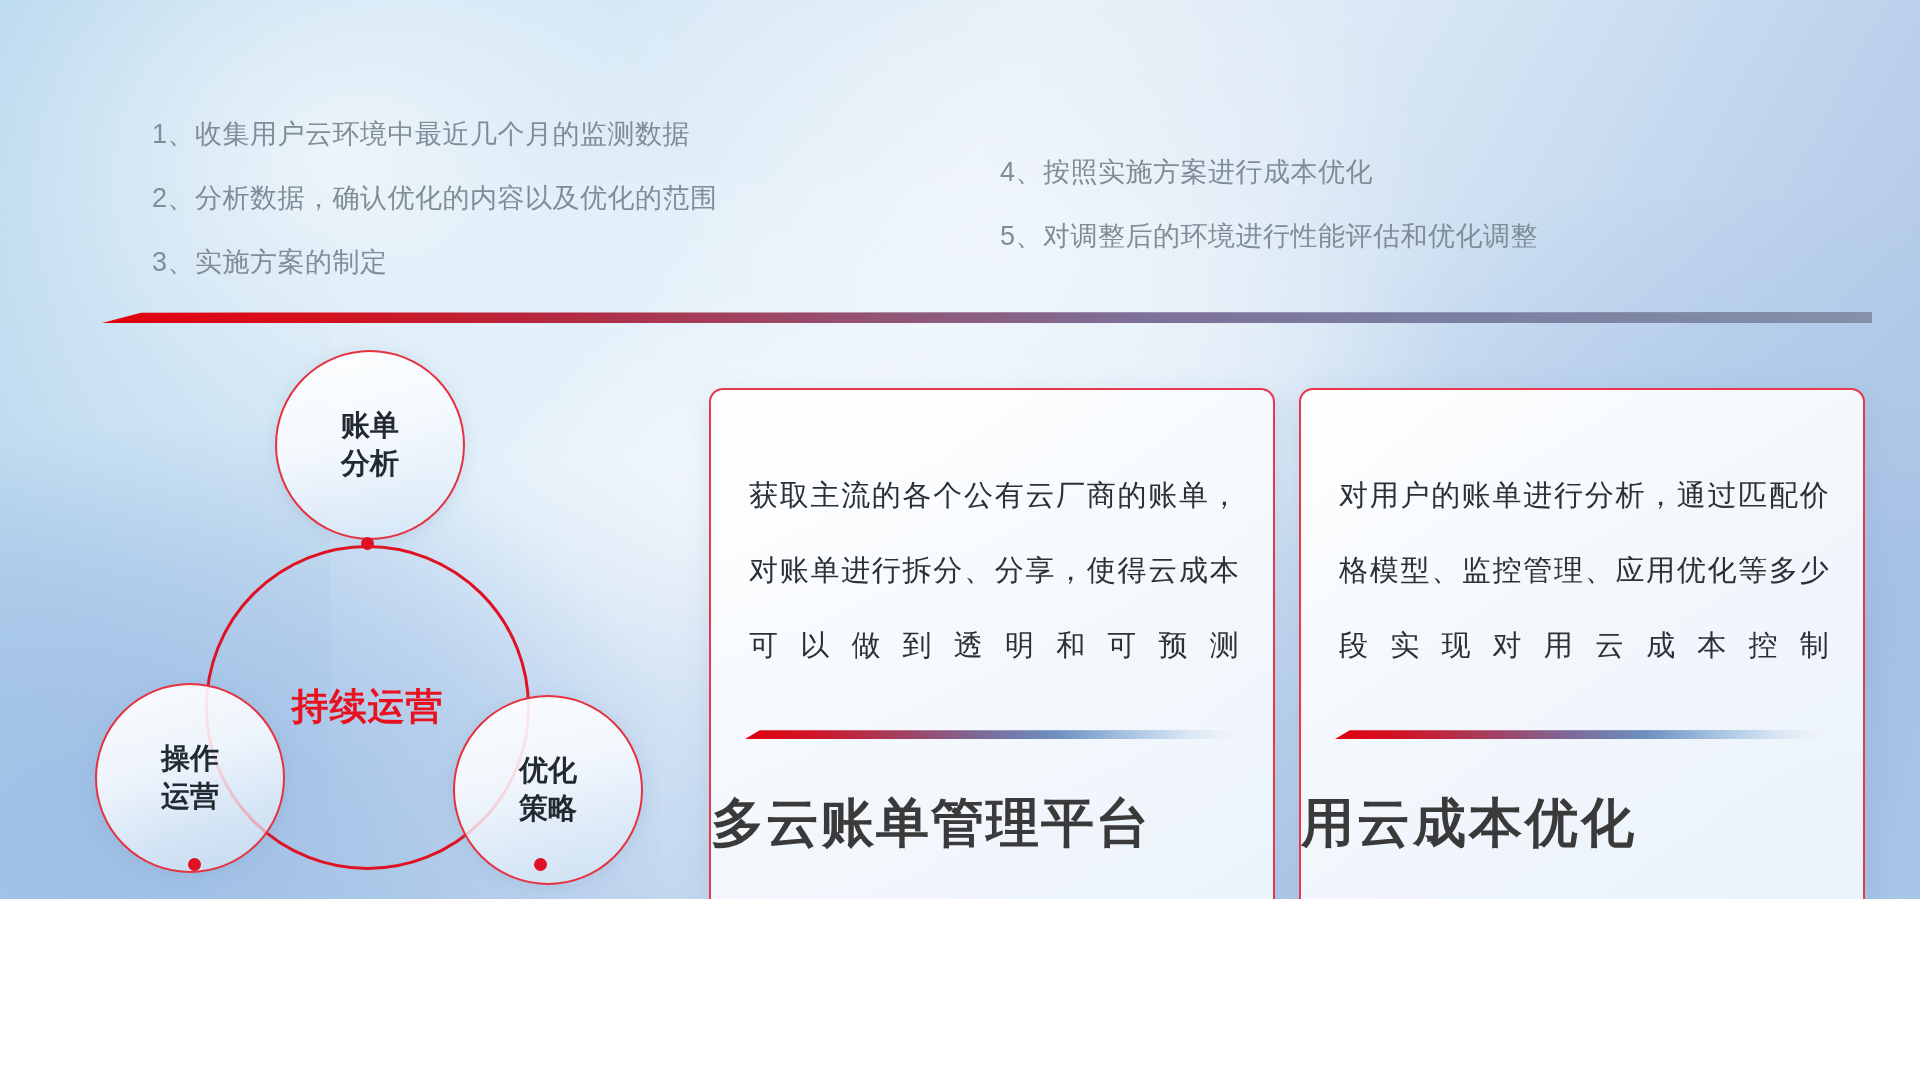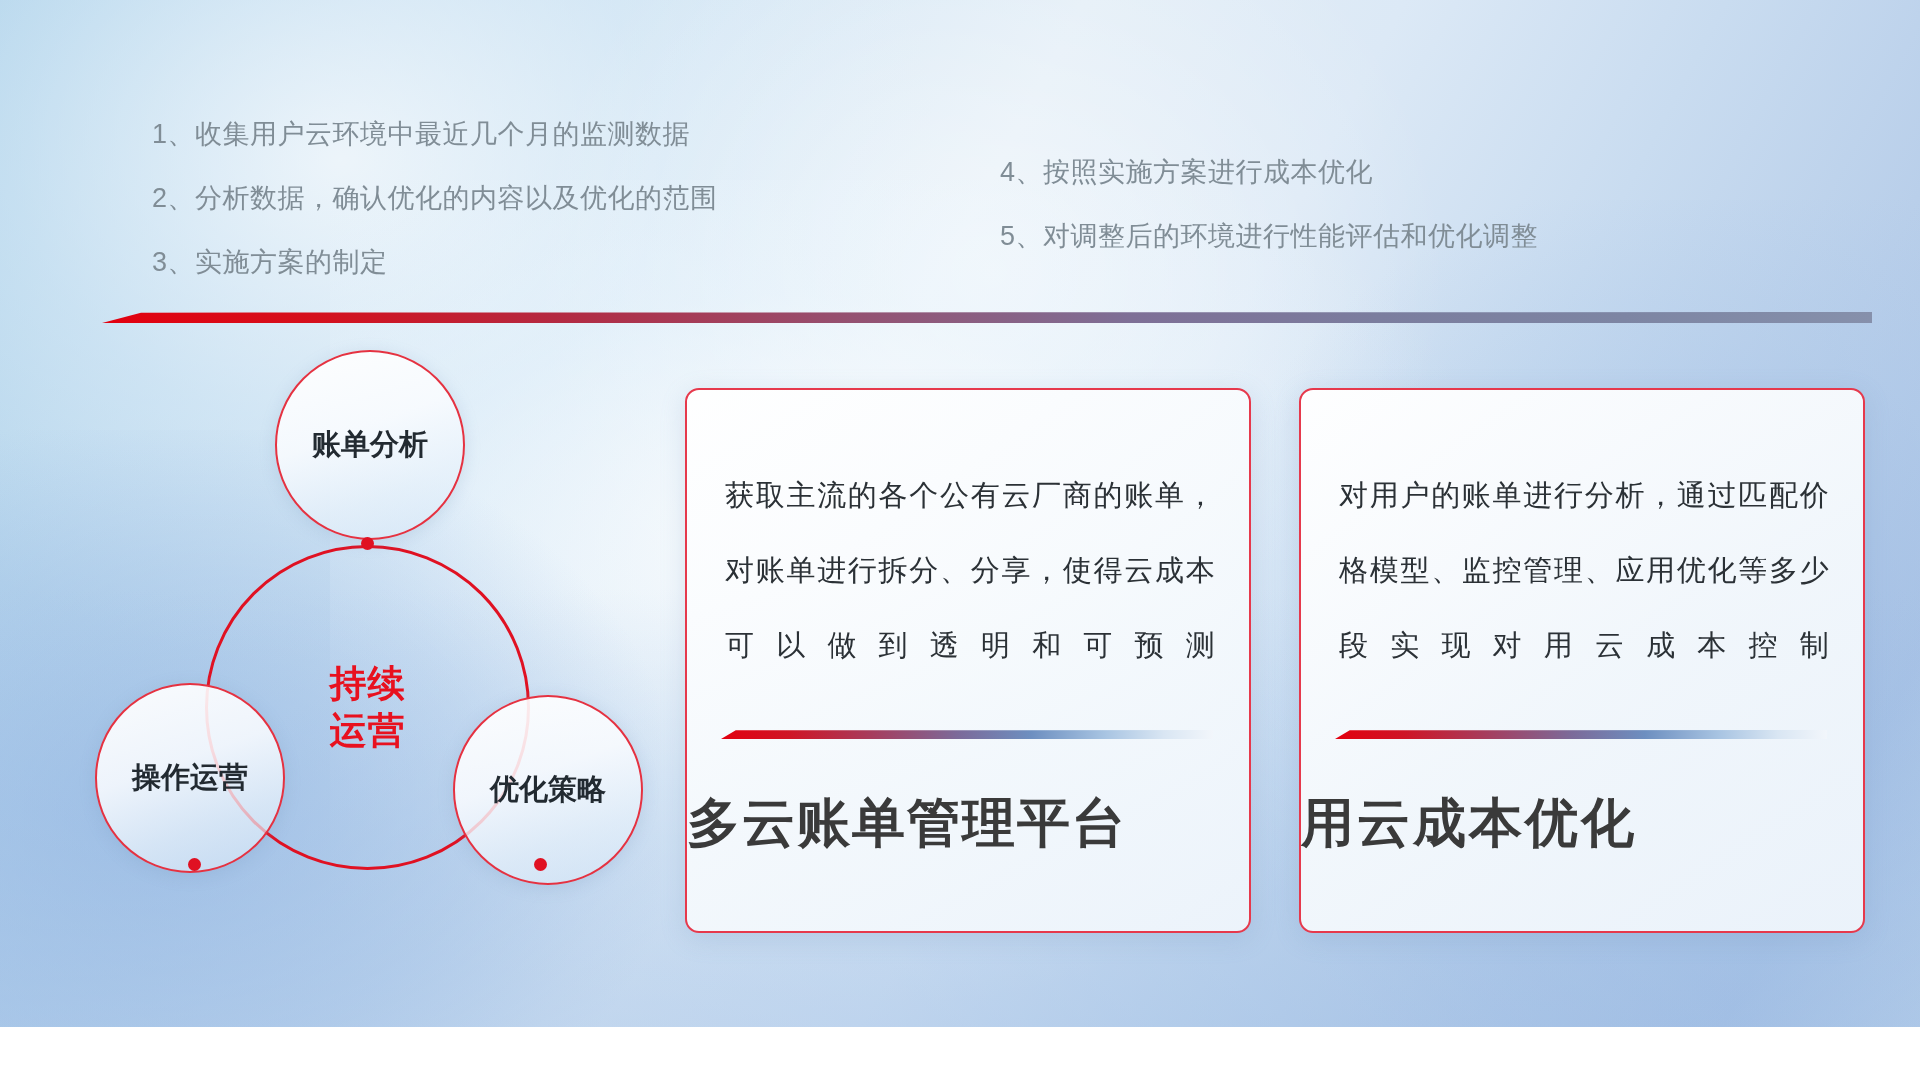--- a/index.html
+++ b/index.html
@@ -7,21 +7,21 @@
     padding: 0;
     width: 1920px;
     height: 1080px;
     overflow: hidden;
     font-family: "Liberation Sans", "DejaVu Sans", sans-serif;
   }
 
   #stage {
     position: relative;
     width: 1920px;
-    height: 1027px;
+    height: 899px;
     overflow: hidden;
     background: #cfe0f0;
   }
 
   
   .bg-base {
     position: absolute; inset: 0;
     background:
       linear-gradient(118deg,
         #a9cfe8 0%,
@@ -126,20 +126,21 @@
   
   #venn {
     position: absolute;
     left: 95px; top: 350px;
     width: 540px; height: 600px;
   }
   .venn-circle {
     position: absolute;
     border-radius: 50%;
     display: flex;
+    flex-direction: column;
     align-items: center;
     justify-content: center;
     text-align: center;
     box-sizing: border-box;
   }
   .venn-node {
     width: 190px; height: 190px;
     border: 2px solid #e53241;
     background: linear-gradient(160deg,
         rgba(255,255,255,0.94) 0%,
@@ -161,21 +162,21 @@
     left: 110px; top: 195px;
     width: 325px; height: 325px;
     border-radius: 50%;
     border: 3px solid #e01122;
     box-sizing: border-box;
   }
   #venn-center-label {
     position: absolute;
     left: 110px; top: 195px;
     width: 325px; height: 325px;
-    display: flex; flex-direction: column;
+    display: flex; flex-direction: row;
     align-items: center; justify-content: center;
     color: #e8111f;
     font-size: 37px;
     font-weight: 700;
     line-height: 1.25;
     letter-spacing: 1px;
     text-align: center;
   }
   .venn-dot {
     position: absolute;
@@ -197,21 +198,21 @@
     border-radius: 14px;
     background: linear-gradient(150deg,
         rgba(255,255,255,0.97) 0%,
         rgba(250,252,254,0.95) 30%,
         rgba(246,250,253,0.93) 55%,
         rgba(240,246,252,0.93) 100%);
     box-shadow: 0 6px 26px rgba(110,145,185,0.20);
     box-sizing: border-box;
     overflow: hidden;
   }
-  #card-billing-platform { left: 685px; }
+  #card-billing-platform { left: 709px; }
   #card-cost-optimize    { left: 1299px; }
 
   .card-body {
     position: absolute;
     left: 38px; right: 34px;
     top: 68px;
     color: #2b3136;
     font-size: 29px;
     line-height: 75px;
     letter-spacing: 0.3px;

